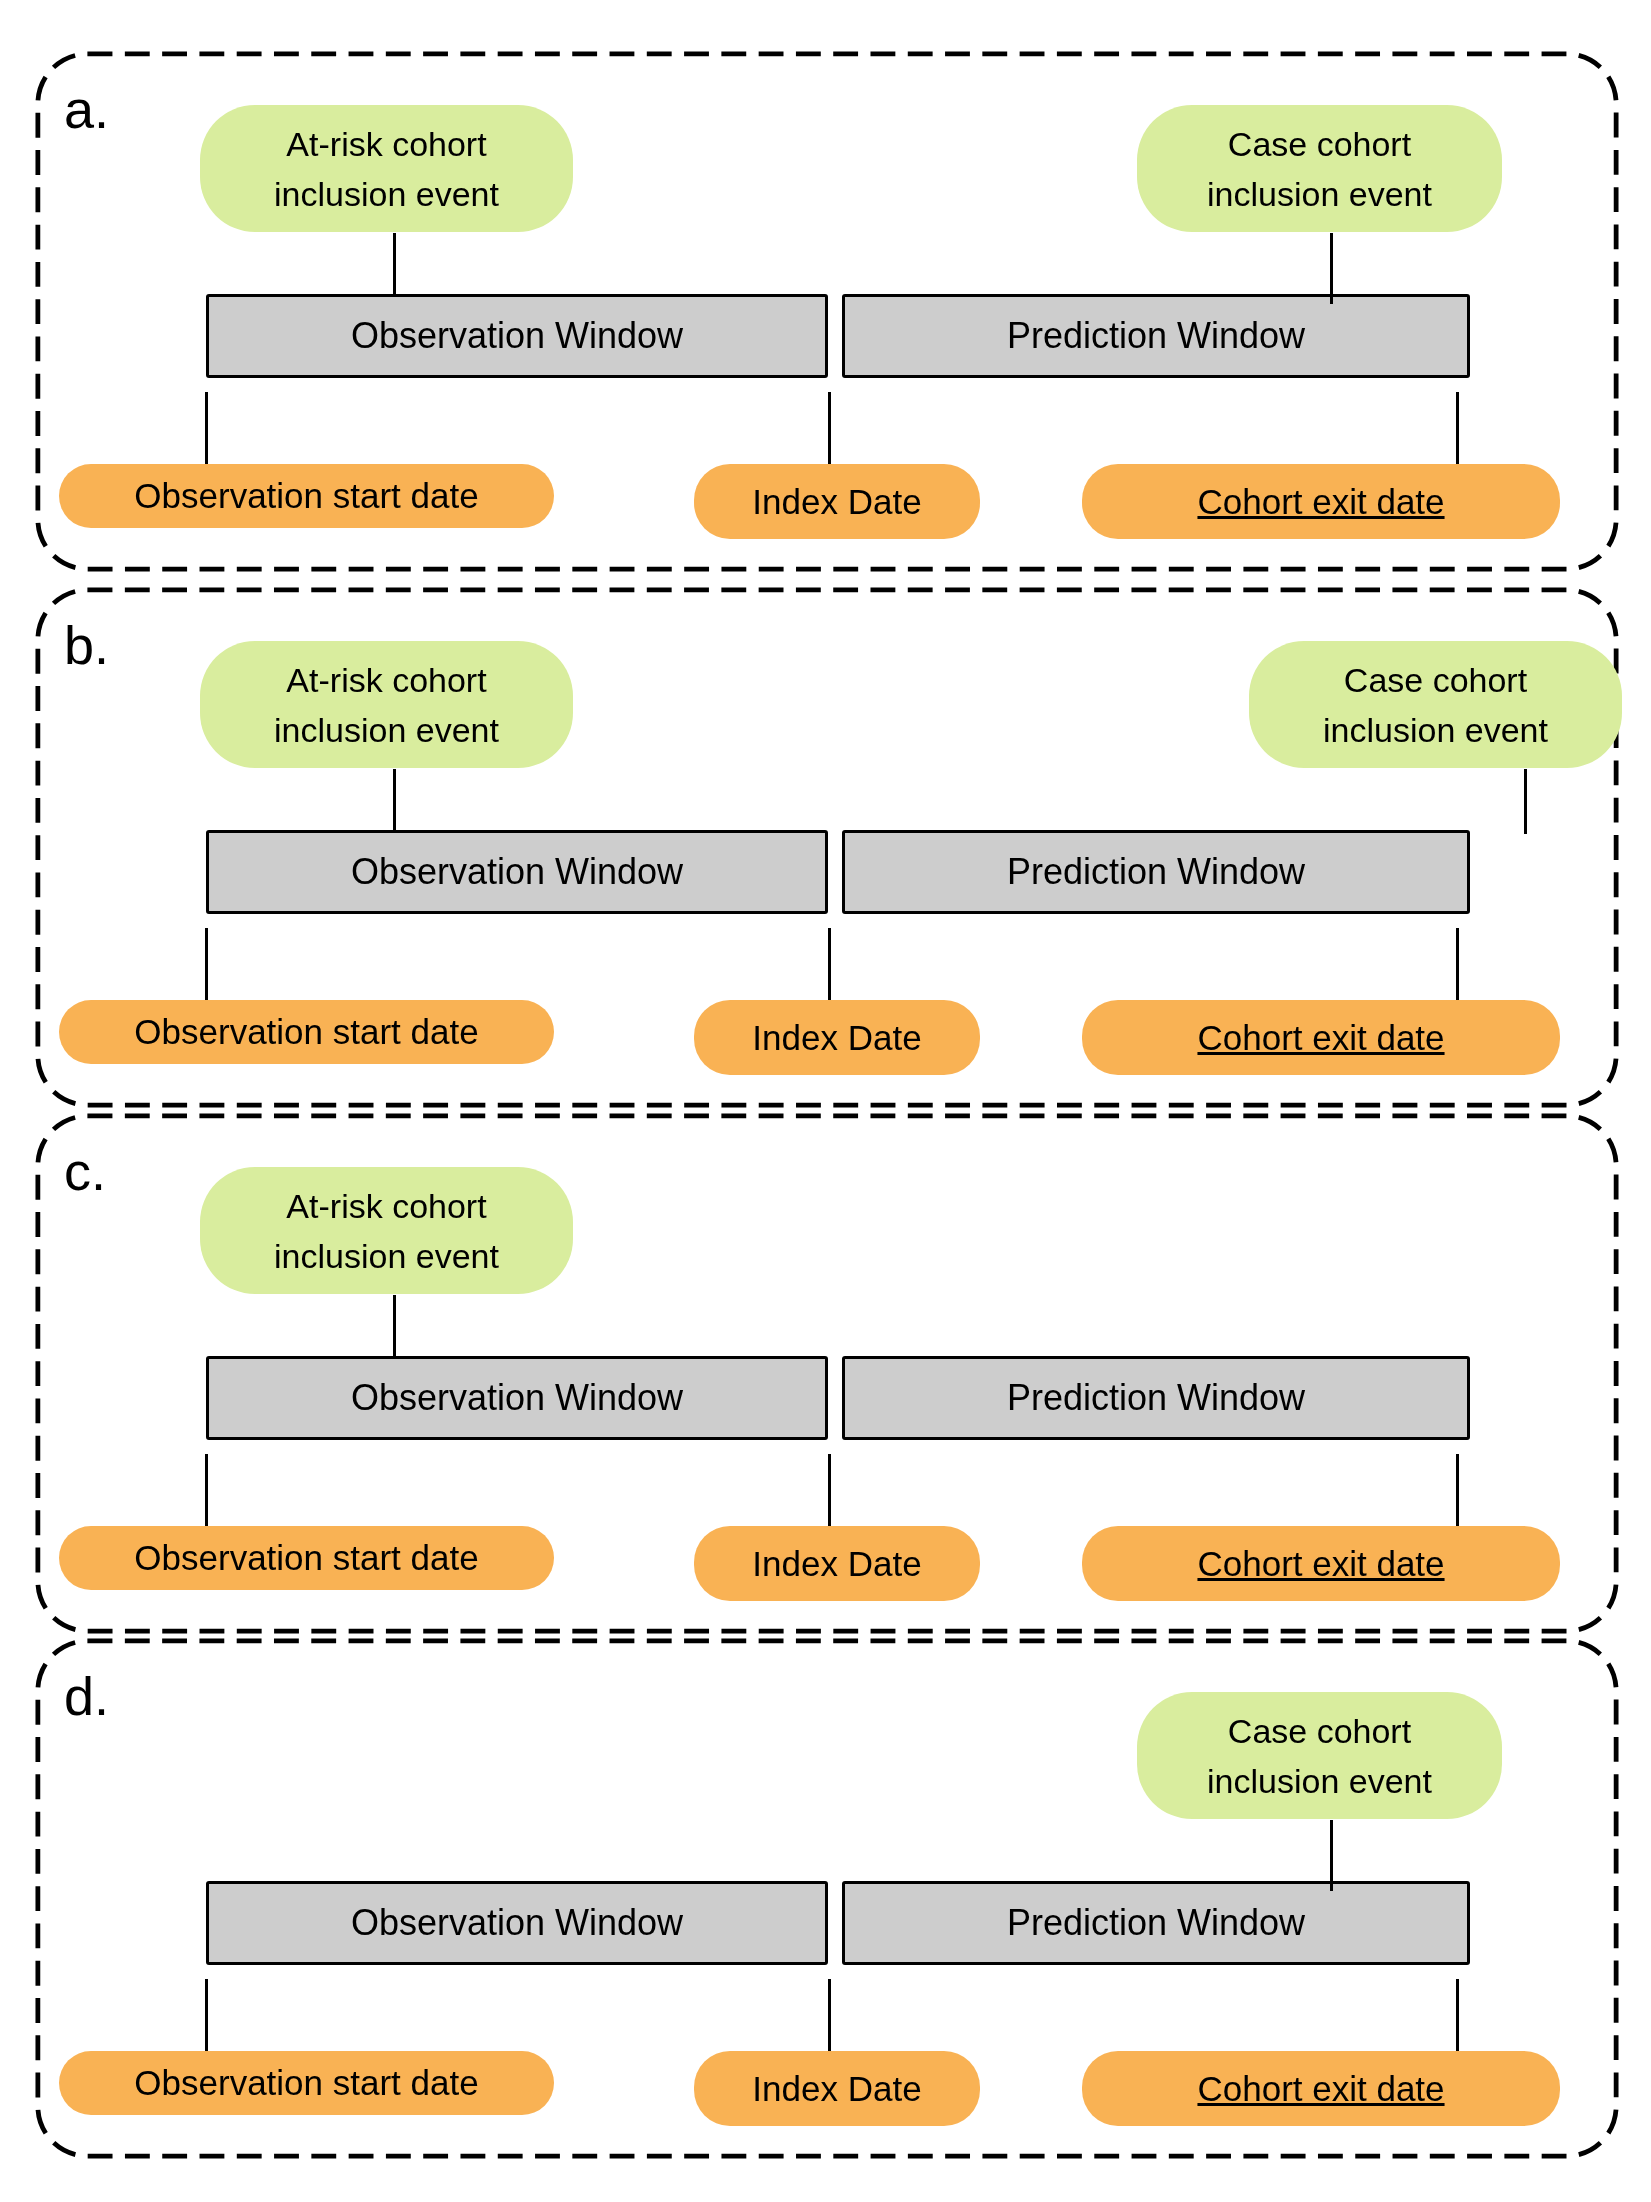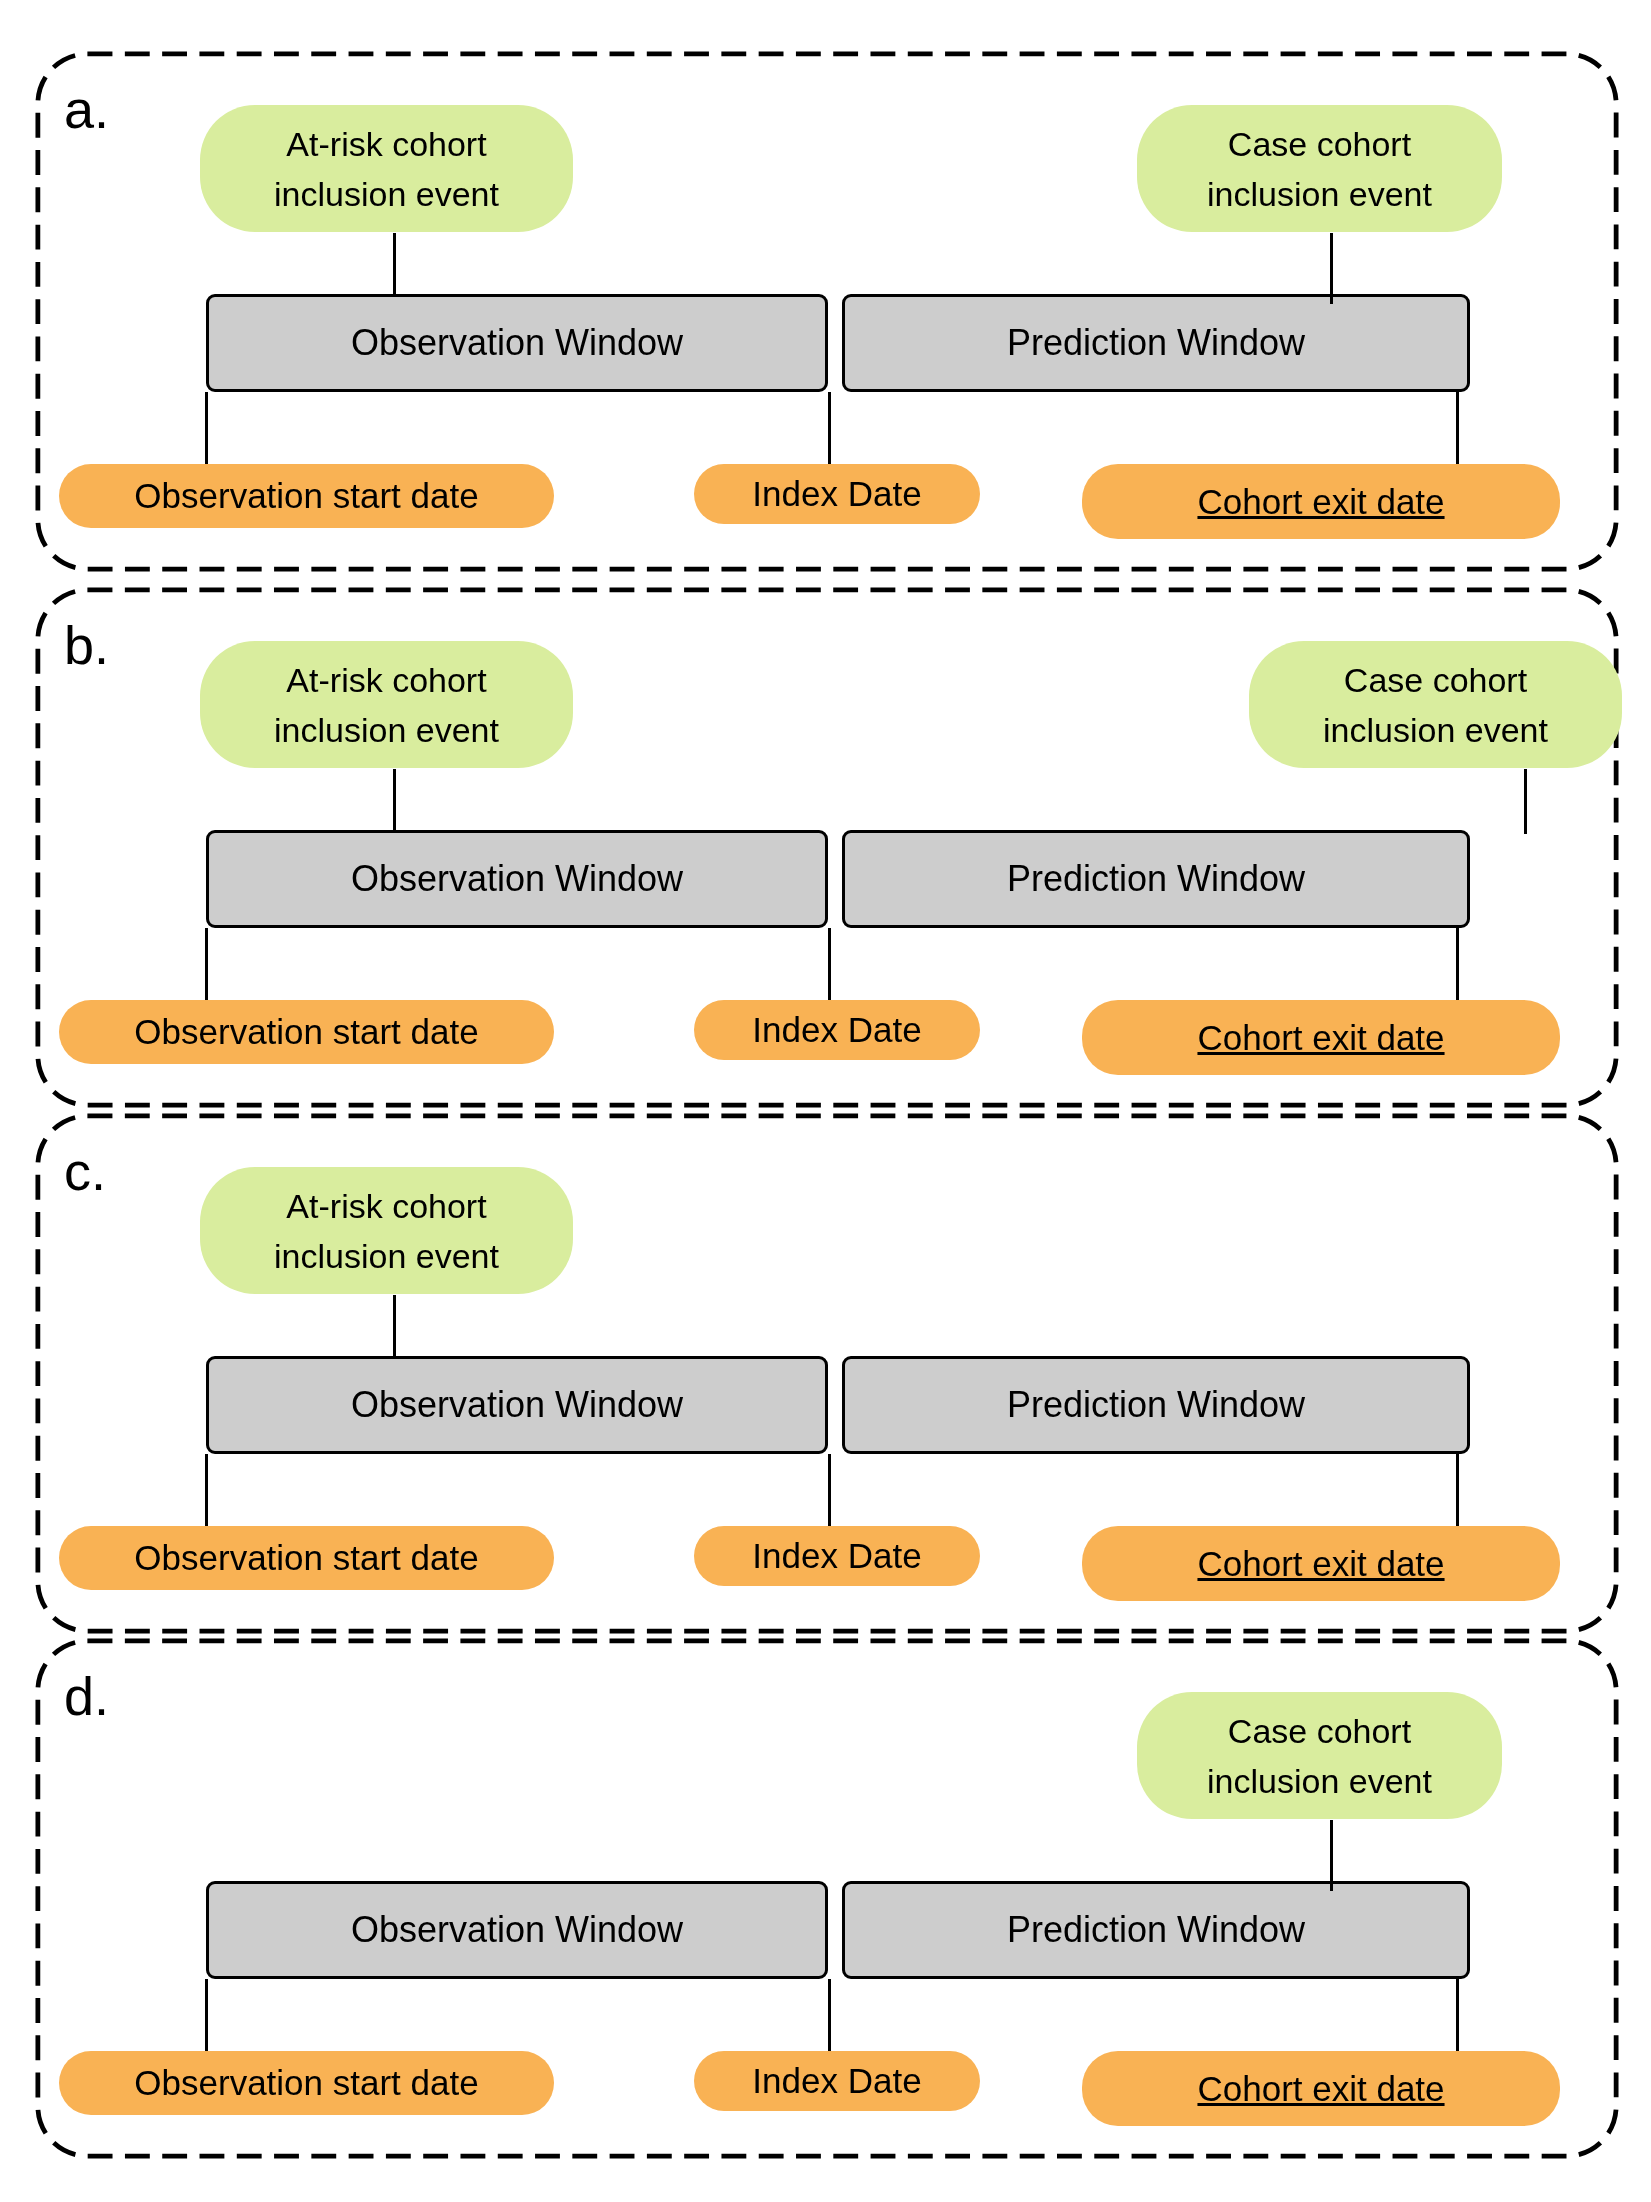--- a/index.html
+++ b/index.html
@@ -33,36 +33,36 @@
     font-size:34px;line-height:50px;white-space:pre-line;
   }
   .orange{
     background:var(--orange);border-radius:36px;
     font-size:35px;
   }
   .at-risk{left:165px;top:54px;width:373px;height:127px;}
   .case-mid{left:1102px;top:54px;width:365px;height:127px;}
   .case-late{left:1214px;top:54px;width:373px;height:127px;}
   .gbox{
-    position:absolute;top:243px;height:98px;box-sizing:border-box;
-    background:var(--gray);border:3.8px solid var(--line);border-radius:9px;
+    position:absolute;top:243px;height:84px;box-sizing:border-box;
+    background:var(--gray);border:3.8px solid var(--line);border-radius:3px;
     display:flex;align-items:center;justify-content:center;
     font-size:36px;z-index:1;
   }
   .box-obs{left:171px;width:622px;}
   .box-pred{left:797px;width:628px;margin-left:10px;}
   .vline{position:absolute;width:2.9px;background:var(--line);}
   .l-atrisk{left:358px;top:182px;height:61px;}
   .l-case-in{left:1295px;top:182px;height:71px;z-index:2;}
   .l-case-out{left:1489px;top:182px;height:65px;}
   .l-obs{left:170px;top:341px;height:72px;}
   .l-idx{left:793px;top:341px;height:72px;}
   .l-exit{left:1421px;top:341px;height:72px;}
   .b-obs{left:24px;top:413px;width:495px;height:64px;}
-  .b-idx{left:659px;top:413px;width:286px;height:60px;}
+  .b-idx{left:659px;top:413px;width:286px;height:75px;}
   .b-exit{left:1047px;top:413px;width:478px;height:75px;text-decoration:underline;}
 </style>
 </head>
 <body>
 
 <section class="panel p-a">
   <svg class="pborder" width="1584" height="521" viewBox="0 0 1657 545">
       <rect x="3" y="3" width="1651" height="539" rx="52"></rect>
     </svg>
   <div class="plabel">a.</div>

